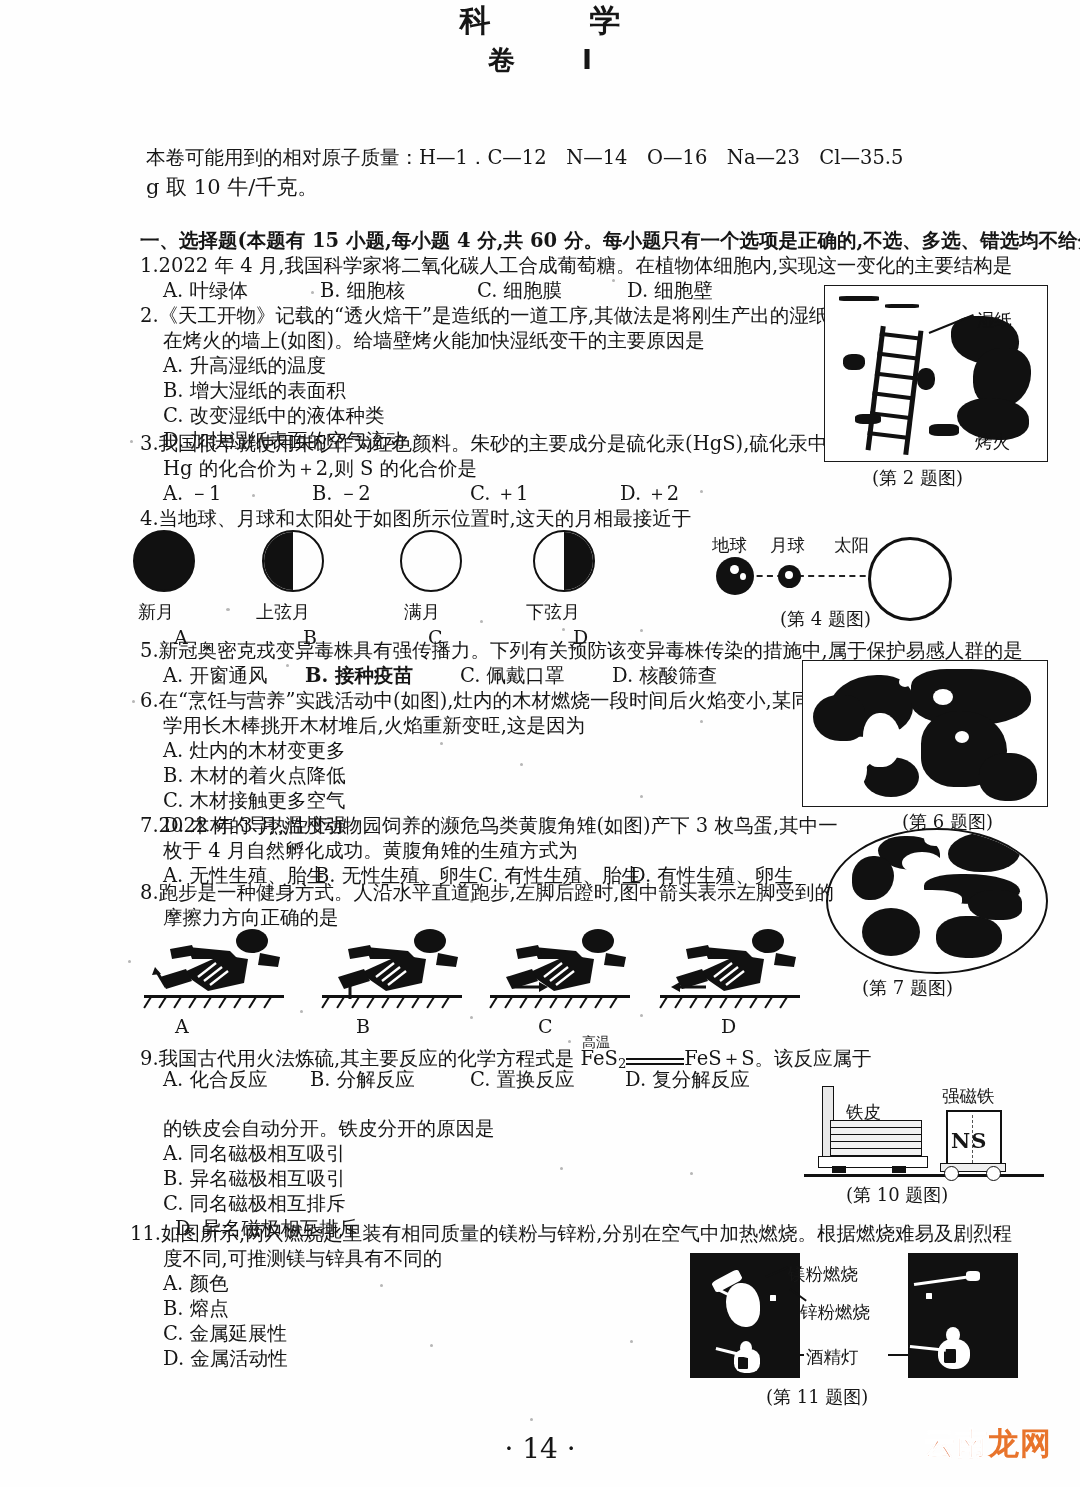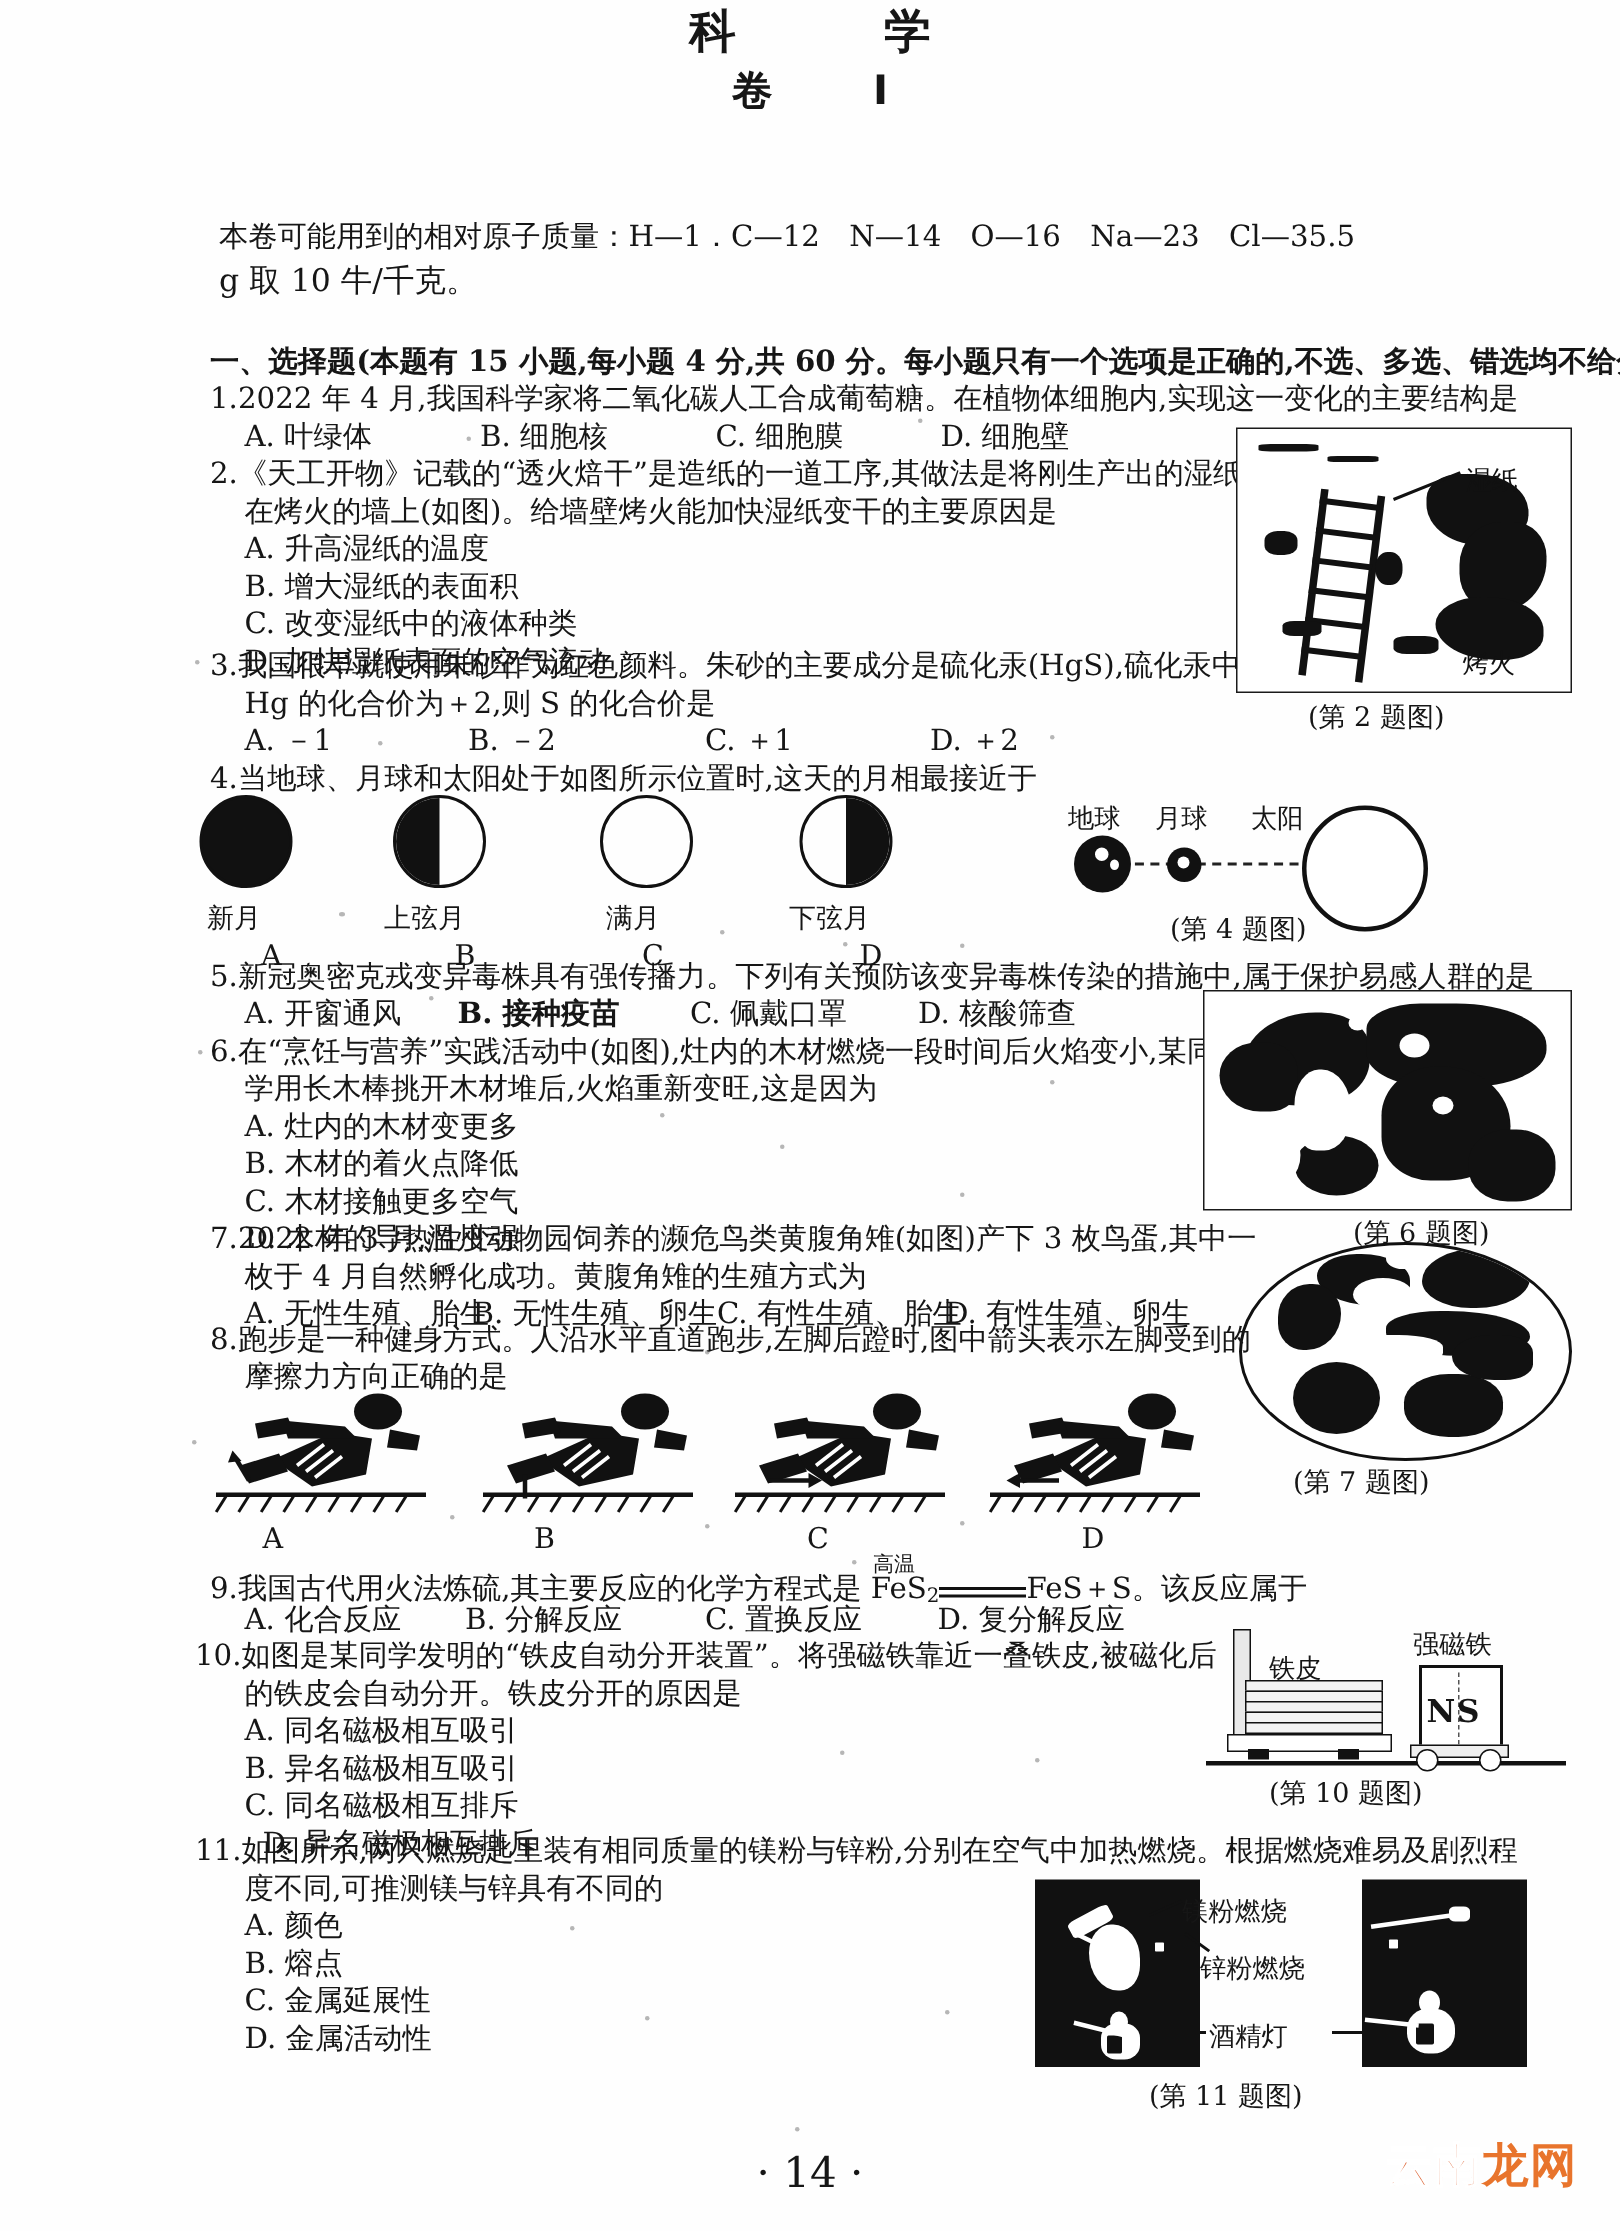--- a/index.html
+++ b/index.html
@@ -372,21 +372,20 @@
 
   <div class="eqbox" style="left:140px;top:1045px;">
     <span>9.</span><span>我国古代用火法炼硫,其主要反应的化学方程式是 FeS</span><sub>2</sub><span class="eq-arrow"><span class="dbl"></span></span><span>FeS＋S。该反应属于</span>
   </div>
   <div class="eq-top" style="left:582px;top:1034px;">高温</div>
   <div class="t opt" style="left:163px;top:1070px;">A. 化合反应</div>
   <div class="t opt" style="left:310px;top:1070px;">B. 分解反应</div>
   <div class="t opt" style="left:470px;top:1070px;">C. 置换反应</div>
   <div class="t opt" style="left:625px;top:1070px;">D. 复分解反应</div>
 
-  <div class="t line" style="left:130px;top:1094px;"><span>10.</span><span>如图是某同学发明的“铁皮自动分开装置”。将强磁铁靠近一叠铁皮,被磁化后</span></div>
   <div class="t line" style="left:163px;top:1119px;">的铁皮会自动分开。铁皮分开的原因是</div>
   <div class="t opt" style="left:163px;top:1144px;">A. 同名磁极相互吸引</div>
   <div class="t opt" style="left:163px;top:1169px;">B. 异名磁极相互吸引</div>
   <div class="t opt" style="left:163px;top:1194px;">C. 同名磁极相互排斥</div>
   <div class="t opt" style="left:175px;top:1219px;">D. 异名磁极相互排斥</div>
 
   <div class="q10" style="position:absolute;left:800px;top:1082px;width:248px;height:100px;">
     <div class="gnd" style="left:4px;top:92px;width:240px;"></div>
     <div class="post" style="left:22px;top:4px;width:10px;height:78px;"></div>
     <div class="plate" style="left:30px;top:38px;width:90px;height:6px;"></div>

